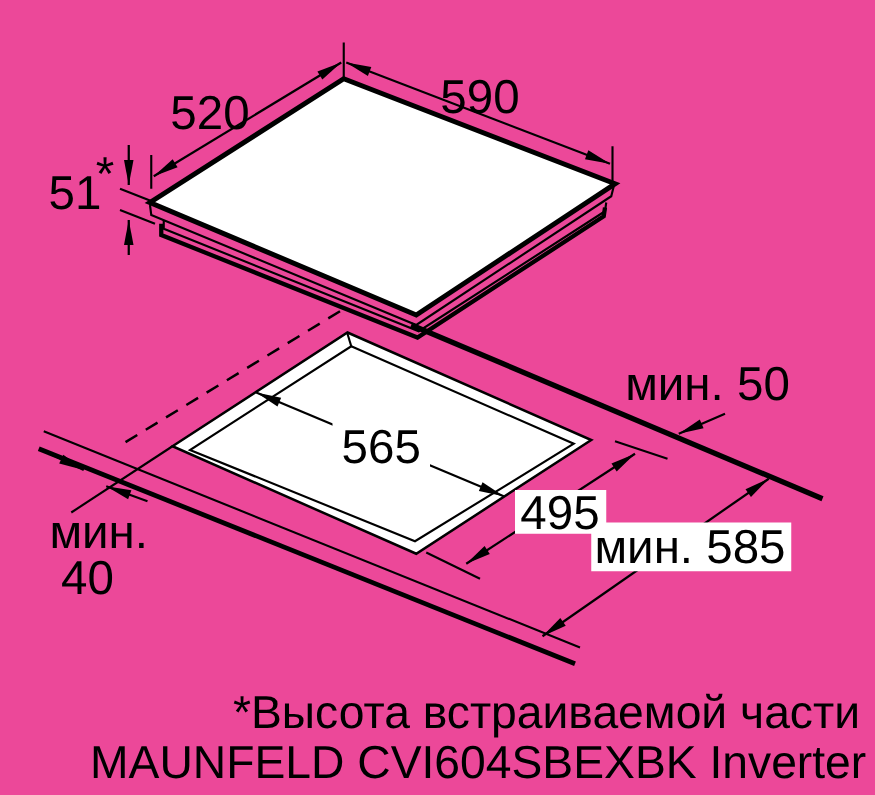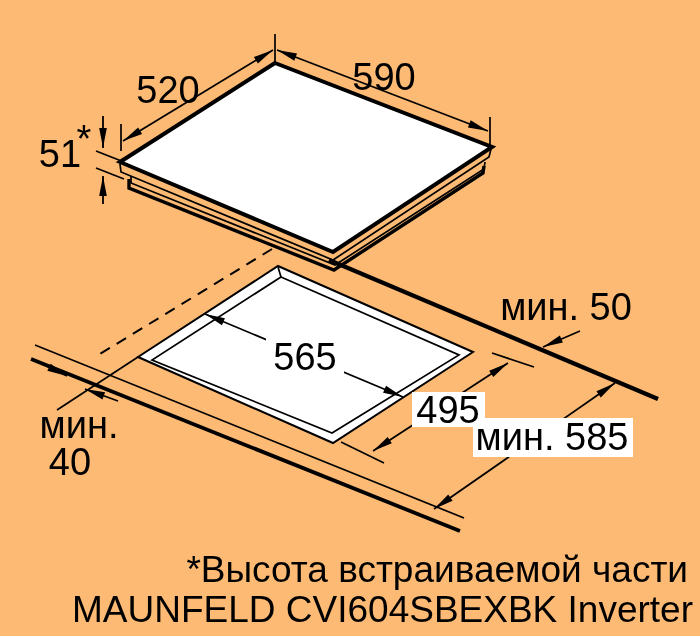--- a/index.html
+++ b/index.html
@@ -4,21 +4,21 @@
 <style>
   html, body {
     margin: 0;
     padding: 0;
     background: #ffffff;
   }
   .stage {
     position: relative;
     width: 700px;
     height: 636px;
-    background: #fdba74;
+    background: #ec4899;
     overflow: hidden;
     font-family: "Liberation Sans", sans-serif;
   }
   svg { display: block; }
   .ln   { stroke: #000000; fill: none; stroke-linecap: butt; }
   .thin { stroke-width: 1.7; }
   .med  { stroke-width: 2; }
   .dim  { stroke-width: 1.8; }
   .face { fill: #ffffff; stroke: #000000; }
   .mask { fill: #ffffff; stroke: none; }

